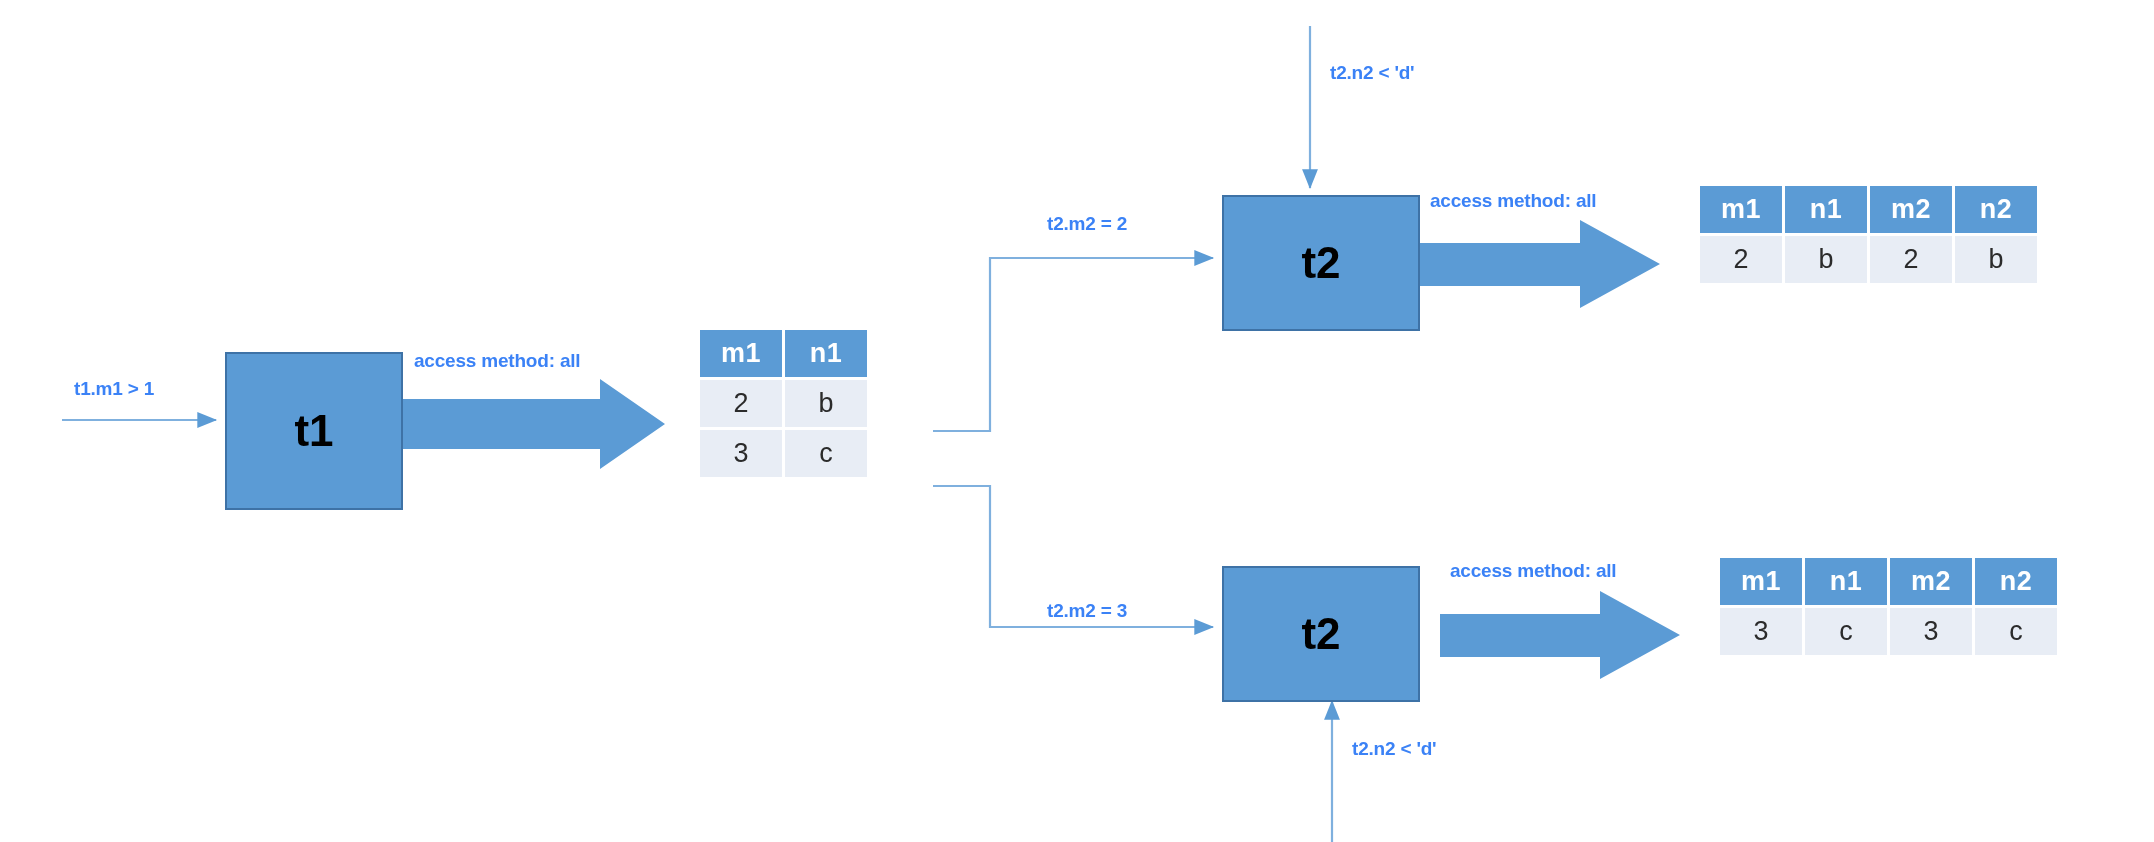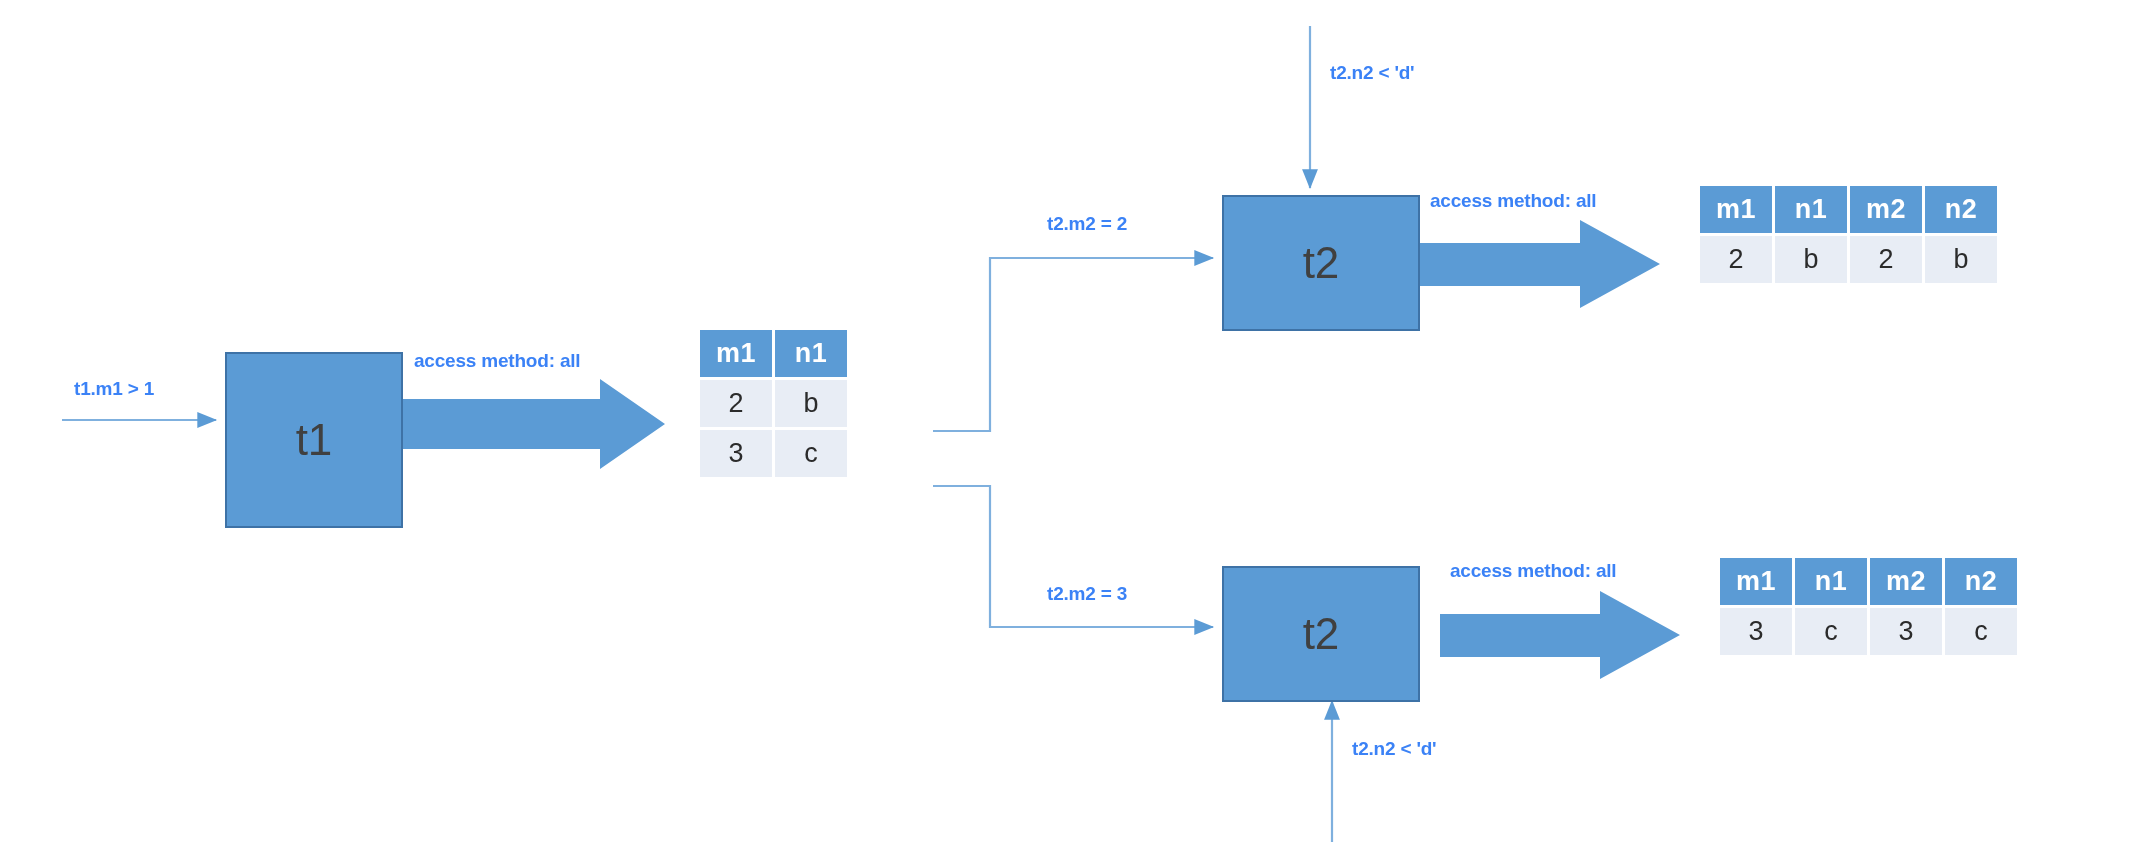--- a/index.html
+++ b/index.html
@@ -23,21 +23,21 @@
     position: absolute;
     display: flex;
     flex-direction: column;
     gap: 3px;
   }
   .rs-row {
     display: flex;
     gap: 3px;
   }
   .rs-cell {
-    width: 72px;
+    width: 82px;
     height: 47px;
     display: flex;
     align-items: center;
     justify-content: center;
     font-size: 27px;
     box-sizing: border-box;
   }
   .rs-head .rs-cell {
     background: #5B9BD5;
     color: #ffffff;
@@ -48,26 +48,26 @@
     background: #E8EDF5;
     color: #2b2b2b;
     font-weight: normal;
   }
 
   
   .node {
     position: absolute;
     background: #5B9BD5;
     border: 2px solid #3E72A6;
-    color: #404040;
+    color: #000000;
     display: flex;
     align-items: center;
     justify-content: center;
     font-size: 44px;
-    font-weight: normal;
+    font-weight: bold;
     box-sizing: border-box;
   }
 
   
   .lbl {
     position: absolute;
     font-size: 19px;
     font-weight: bold;
     color: #3b82f6;
     white-space: nowrap;
@@ -132,27 +132,27 @@
   <div class="lbl" style="left:74px; top:378px;">t1.m1 &gt; 1</div>
 
   <div class="lbl" style="left:414px; top:350px;">access method: all</div>
 
   <div class="lbl" style="left:1047px; top:213px;">t2.m2 = 2</div>
 
   <div class="lbl" style="left:1330px; top:62px;">t2.n2 &lt; 'd'</div>
 
   <div class="lbl" style="left:1430px; top:190px;">access method: all</div>
 
-  <div class="lbl" style="left:1047px; top:583px;">t2.m2 = 3</div>
+  <div class="lbl" style="left:1047px; top:600px;">t2.m2 = 3</div>
 
   <div class="lbl" style="left:1352px; top:738px;">t2.n2 &lt; 'd'</div>
 
   <div class="lbl" style="left:1450px; top:560px;">access method: all</div>
 
-  <div class="node" style="left:225px; top:352px; width:178px; height:176px;">t1</div>
+  <div class="node" style="left:225px; top:352px; width:178px; height:158px;">t1</div>
 
   <div class="node" style="left:1222px; top:195px; width:198px; height:136px;">t2</div>
 
   <div class="node" style="left:1222px; top:566px; width:198px; height:136px;">t2</div>
 
   <div class="rs" style="left:700px; top:330px;">
     <div class="rs-row rs-head">
       <div class="rs-cell">m1</div>
       <div class="rs-cell">n1</div>
     </div>

